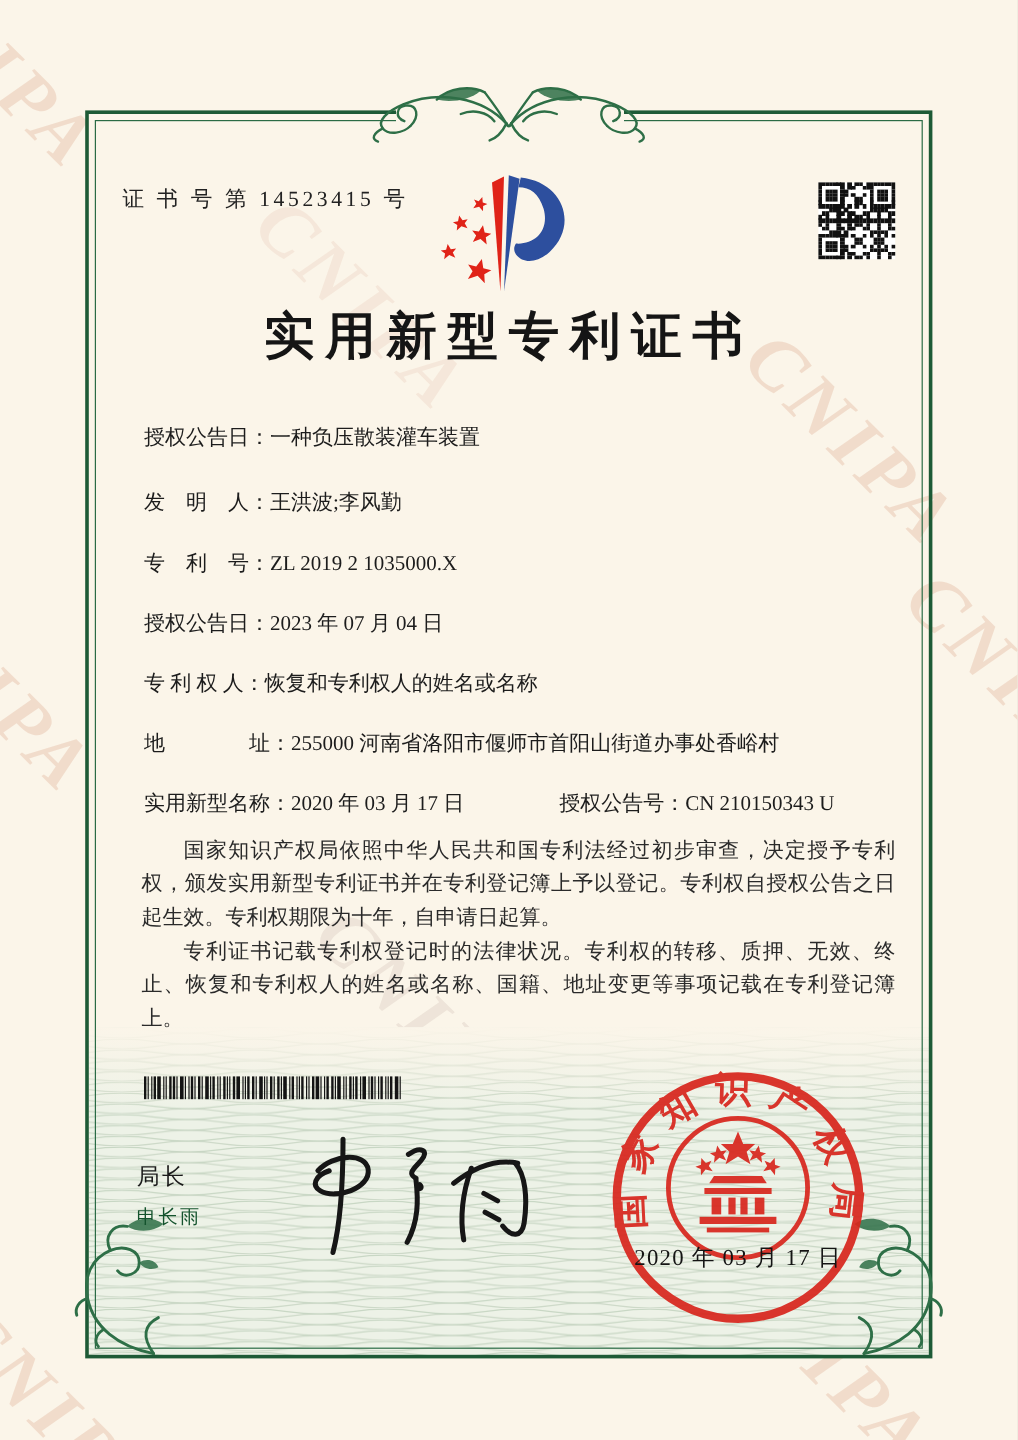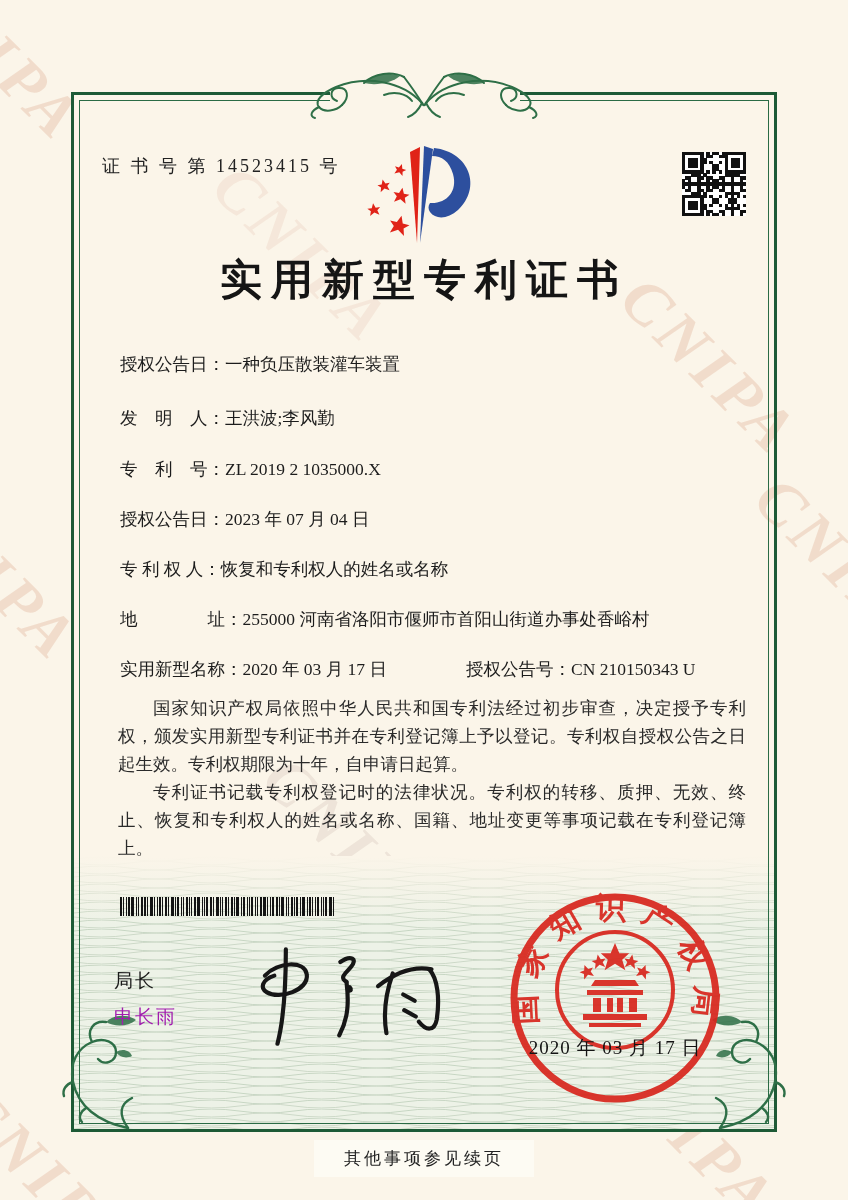--- a/index.html
+++ b/index.html
@@ -54,22 +54,22 @@
   .pair2{position:absolute;left:322px;top:0;white-space:nowrap;margin-left:24px;}
   
   .body-text{position:absolute;left:118px;top:694px;width:628px;z-index:5;
     font-size:17.5px;line-height:28px;color:#2a2a2a;text-align:justify;}
   .body-text p{margin:0;text-indent:2em;}
   
   .barcode{position:absolute;left:120px;top:897px;width:218px;height:19px;z-index:5;}
   
   .signer-title{position:absolute;left:114px;top:968px;font-size:19px;z-index:5;
     font-family:"Liberation Sans","DejaVu Sans",sans-serif;letter-spacing:2px;color:#1a1a1a;}
-  .signer-name{position:absolute;left:114px;top:1004px;font-size:19px;z-index:5;
-    font-family:"Liberation Sans","DejaVu Sans",sans-serif;letter-spacing:2px;color:#a21caf;}
+  .signer-name{position:absolute;left:114px;top:1004px;font-size:16px;z-index:5;
+    font-family:"Liberation Sans","DejaVu Sans",sans-serif;letter-spacing:2px;color:#14532d;}
   .signature{position:absolute;left:250px;top:940px;width:210px;height:110px;z-index:5;}
   
   .seal{position:absolute;left:503px;top:886px;width:224px;height:224px;z-index:6;opacity:.93;}
   .seal-date{position:absolute;left:503px;top:1035px;width:224px;text-align:center;
     font-size:19px;letter-spacing:1px;color:#141414;z-index:7;}
   
   .page-footer{position:absolute;left:0;right:0;top:1094px;text-align:center;
     font-size:15px;color:#222;z-index:5;letter-spacing:1px;}
   .continuation{position:absolute;left:0;right:0;top:1140px;text-align:center;z-index:5;}
   .continuation span{display:inline-block;background:#fdfbf3;padding:7px 30px;
@@ -569,17 +569,14 @@
         <rect x="104" y="112" width="6" height="14"></rect>
         <rect x="114" y="112" width="6" height="14"></rect>
         <rect x="126" y="112" width="8" height="14"></rect>
         <rect x="80" y="128" width="64" height="6"></rect>
         <rect x="86" y="137" width="52" height="4"></rect>
       </g>
     </g>
   </svg>
   <div class="seal-date">2020 年 03 月 17 日</div>
 
-  <div class="continuation">
-    <span>其他事项参见续页</span>
-  </div>
 
 </div>
 
 </body></html>

